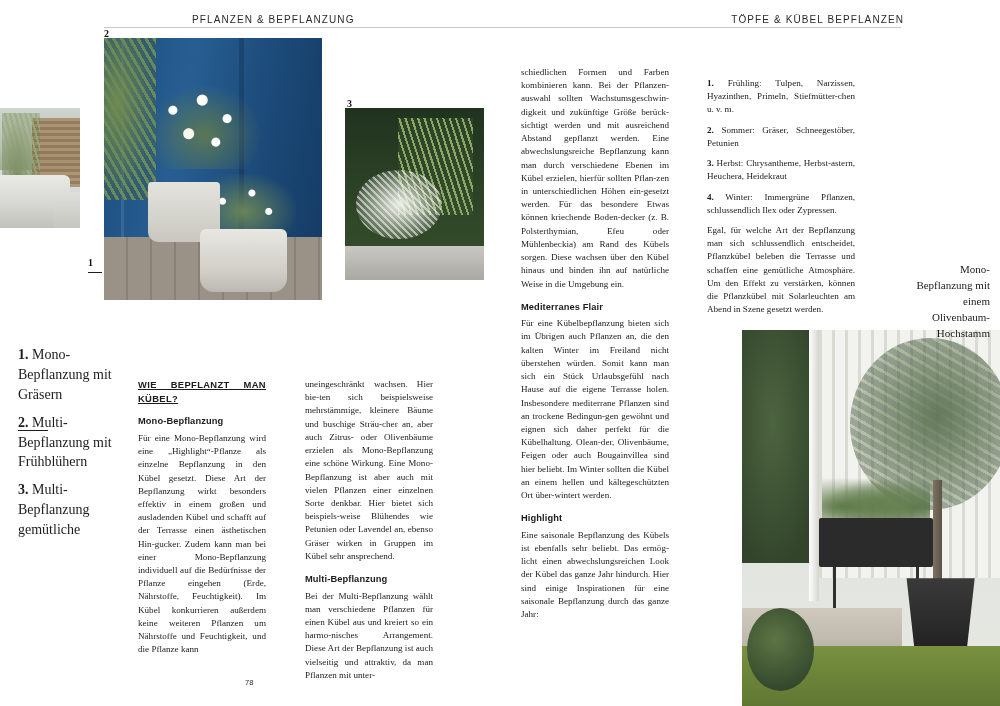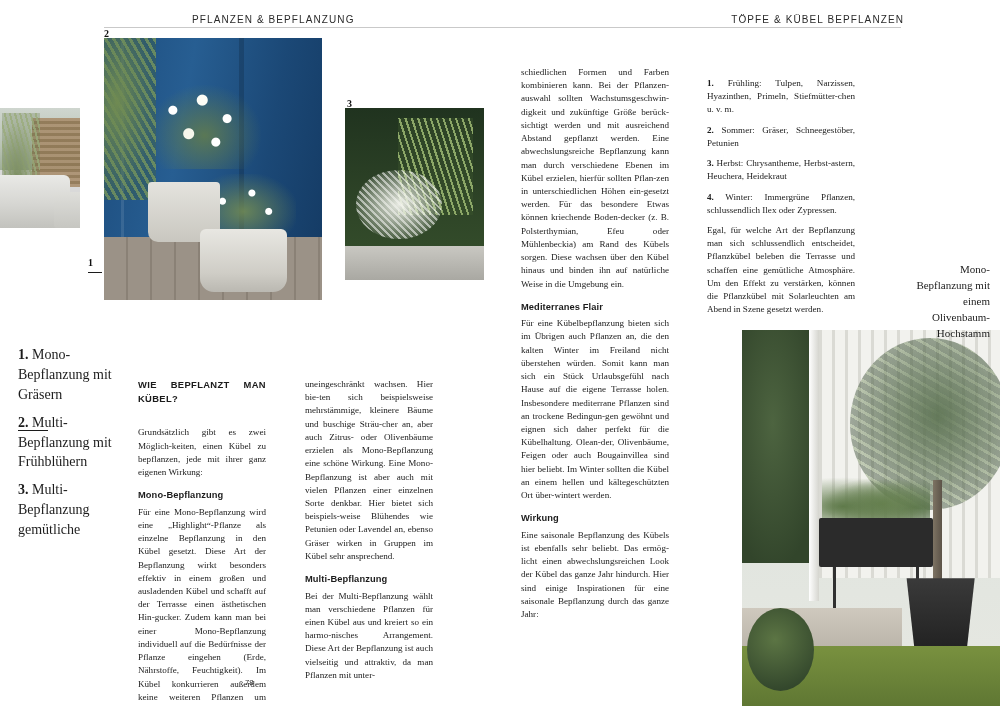--- a/index.html
+++ b/index.html
@@ -295,26 +295,27 @@
   }
   .col p { margin: 0 0 7px 0; }
   .col h3 {
     margin: 10px 0 3px 0;
     font-family: "Liberation Sans", sans-serif;
     font-size: 9.3px;
     font-weight: bold;
     letter-spacing: .1px;
   }
   .col h2 {
-    margin: 0 0 21px 0;
+    margin: 0 0 4px 0;
     font-family: "Liberation Sans", sans-serif;
     font-size: 9.4px;
     font-weight: bold;
     text-transform: uppercase;
     letter-spacing: .35px;
+    text-decoration: underline;
   }
   .col .lead-num { font-weight: bold; }
 
   #col-1 { left: 138px; top: 378px; width: 128px; }
   #col-2 { left: 305px; top: 378px; width: 128px; }
   #col-3 { left: 521px; top: 66px;  width: 148px; }
   #col-4 { left: 707px; top: 77px;  width: 148px; }
 
   .folio {
     position: absolute;
@@ -393,36 +394,35 @@
       <span class="num">3.</span>
       <span>Multi-Bepflanzung gemütliche</span>
     </div>
   </div>
   <div class="legend-rule"></div>
 
   <div class="side-caption">Mono-Bepflanzung mit einem Olivenbaum-Hochstamm</div>
 
   <div class="col" id="col-1">
     <h2>WIE BEPFLANZT MAN KÜBEL?</h2>
-    <p>Grundsätzlich gibt es zwei Möglich-keiten, einen Kübel zu bepflanzen, jede mit ihrer ganz eigenen Wirkung:</p>
     <h3>Mono-Bepflanzung</h3>
     <p>Für eine Mono-Bepflanzung wird eine „Highlight“-Pflanze als einzelne Bepflanzung in den Kübel gesetzt. Diese Art der Bepflanzung wirkt besonders effektiv in einem großen und ausladenden Kübel und schafft auf der Terrasse einen ästhetischen Hin-gucker. Zudem kann man bei einer Mono-Bepflanzung individuell auf die Bedürfnisse der Pflanze eingehen (Erde, Nährstoffe, Feuchtigkeit). Im Kübel konkurrieren außerdem keine weiteren Pflanzen um Nährstoffe und Feuchtigkeit, und die Pflanze kann</p>
   </div>
 
   <div class="col" id="col-2">
     <p>uneingeschränkt wachsen. Hier bie-ten sich beispielsweise mehrstämmige, kleinere Bäume und buschige Sträu-cher an, aber auch Zitrus- oder Olivenbäume erzielen als Mono-Bepflanzung eine schöne Wirkung. Eine Mono-Bepflanzung ist aber auch mit vielen Pflanzen einer einzelnen Sorte denkbar. Hier bietet sich beispiels-weise Blühendes wie Petunien oder Lavendel an, ebenso Gräser wirken in Gruppen im Kübel sehr ansprechend.</p>
     <h3>Multi-Bepflanzung</h3>
     <p>Bei der Multi-Bepflanzung wählt man verschiedene Pflanzen für einen Kübel aus und kreiert so ein harmo-nisches Arrangement. Diese Art der Bepflanzung ist auch vielseitig und attraktiv, da man Pflanzen mit unter-</p>
   </div>
 
   <div class="col" id="col-3">
     <p>schiedlichen Formen und Farben kombinieren kann. Bei der Pflanzen-auswahl sollten Wachstumsgeschwin-digkeit und zukünftige Größe berück-sichtigt werden und mit ausreichend Abstand gepflanzt werden. Eine abwechslungsreiche Bepflanzung kann man durch verschiedene Ebenen im Kübel erzielen, hierfür sollten Pflan-zen in unterschiedlichen Höhen ein-gesetzt werden. Für das besondere Etwas können kriechende Boden-decker (z. B. Polsterthymian, Efeu oder Mühlenbeckia) am Rand des Kübels sorgen. Diese wachsen über den Kübel hinaus und binden ihn auf natürliche Weise in die Umgebung ein.</p>
     <h3>Mediterranes Flair</h3>
     <p>Für eine Kübelbepflanzung bieten sich im Übrigen auch Pflanzen an, die den kalten Winter im Freiland nicht überstehen würden. Somit kann man sich ein Stück Urlaubsgefühl nach Hause auf die eigene Terrasse holen. Insbesondere mediterrane Pflanzen sind an trockene Bedingun-gen gewöhnt und eignen sich daher perfekt für die Kübelhaltung. Olean-der, Olivenbäume, Feigen oder auch Bougainvillea sind hier beliebt. Im Winter sollten die Kübel an einem hellen und kältegeschützten Ort über-wintert werden.</p>
-    <h3>Wirkung</h3>
+    <h3>Highlight</h3>
     <p>Eine saisonale Bepflanzung des Kübels ist ebenfalls sehr beliebt. Das ermög-licht einen abwechslungsreichen Look der Kübel das ganze Jahr hindurch. Hier sind einige Inspirationen für eine saisonale Bepflanzung durch das ganze Jahr:</p>
   </div>
 
   <div class="col" id="col-4">
     <p>
       <span class="lead-num">1.</span><span> Frühling: Tulpen, Narzissen, Hyazinthen, Primeln, Stiefmütter-chen u. v. m.</span>
     </p>
     <p>
       <span class="lead-num">2.</span><span> Sommer: Gräser, Schneegestöber, Petunien</span>
     </p>

